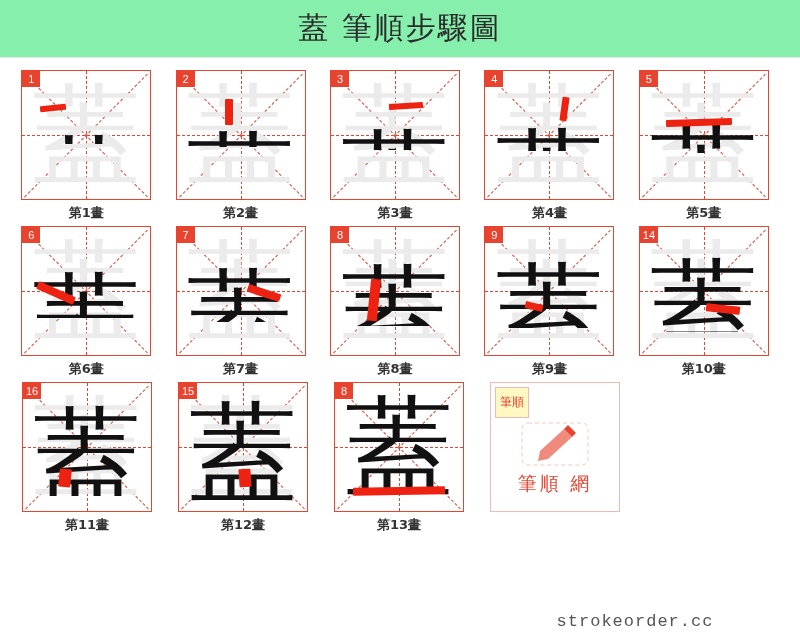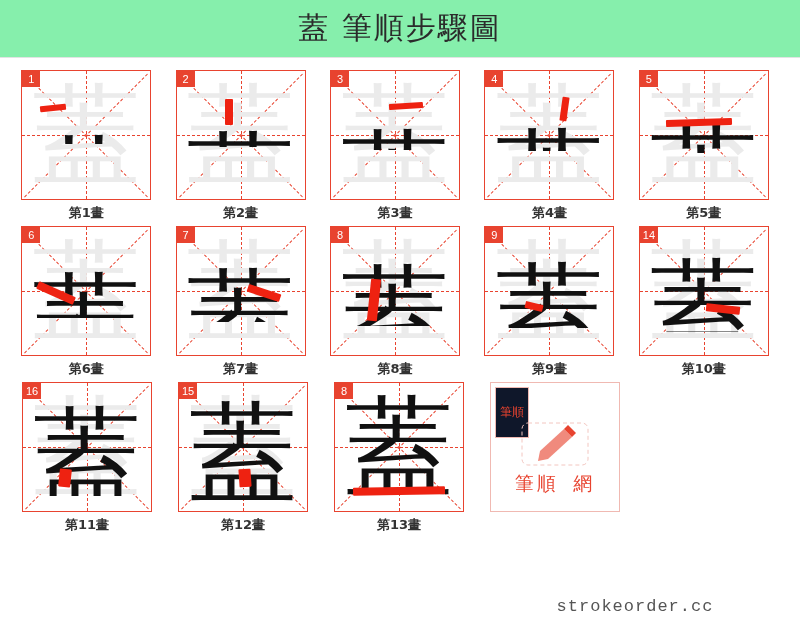--- a/index.html
+++ b/index.html
@@ -154,44 +154,44 @@
     align-items: center;
     justify-content: flex-end;
     padding-bottom: 14px;
   }
   .logo-tag {
     position: absolute;
     left: 4px; top: 4px;
     font-size: 12px;
     color: #e8432f;
     border: 1px solid #f0b9b2;
-    padding: 16px 4px;
-    background: #0f172a;
+    padding: 6px 4px;
+    background: #fef9c3;
     font-family: Liberation Sans, sans-serif;
   }
   .logo-brush {
     position: absolute;
     left: 50%;
     top: 38px;
     transform: translateX(-50%);
     width: 70px;
     height: 46px;
   }
   .logo-text {
     font-size: 19px;
     color: #e8432f;
     letter-spacing: 3px;
-    font-family: Liberation Mono, monospace;
+    font-family: Liberation Sans, sans-serif;
   }
   .footer {
     position: absolute;
     right: 0; bottom: 0;
     width: 330px;
     text-align: center;
-    padding-bottom: 26px;
+    padding-bottom: 11px;
   }
   .footer .site {
     font-size: 17px;
     color: #555555;
     font-family: "Liberation Mono", monospace;
     letter-spacing: 1px;
   }
 </style>
 </head>
 <body>

